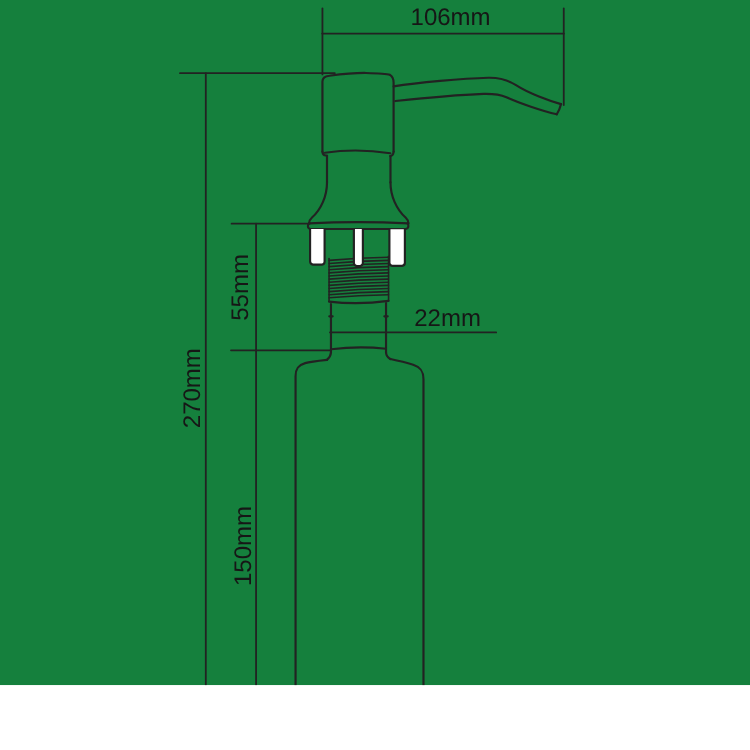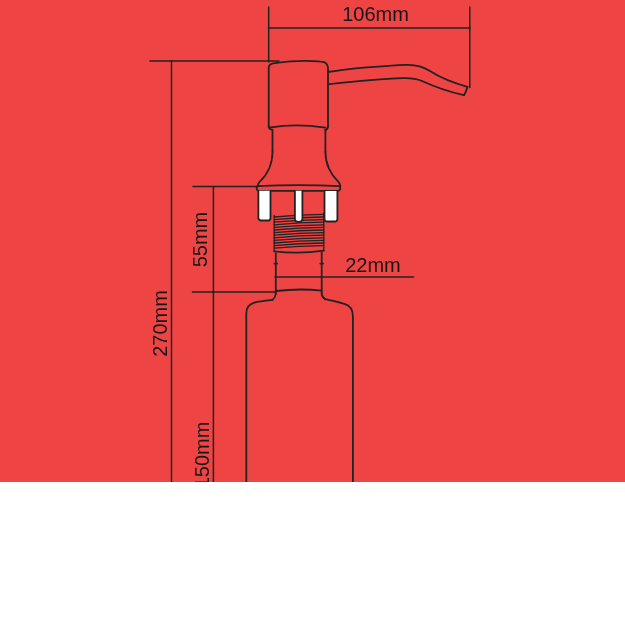--- a/index.html
+++ b/index.html
@@ -1,16 +1,16 @@
 <!DOCTYPE html>
 <html><head>
 <meta charset="utf-8">
 <style>
 html,body{margin:0;padding:0;background:#ffffff;}
-.wrap{width:625px;height:482px;position:relative;background:#ef4444;overflow:hidden;text-decoration:underline;}
+.wrap{width:625px;height:571px;position:relative;background:#15803d;overflow:hidden;text-decoration:underline;}
 svg{filter:blur(0.33px);}
 text{font-family:"Liberation Sans",sans-serif;fill:#161616;}
 </style>
 </head>
 <body>
 <div class="wrap">
 <svg width="625" height="625" viewBox="0 0 625 625" xmlns="http://www.w3.org/2000/svg">
 <g fill="none" stroke="#222222" stroke-width="1.8" stroke-linecap="round" stroke-linejoin="round">
 
 <g stroke-width="1.5">

